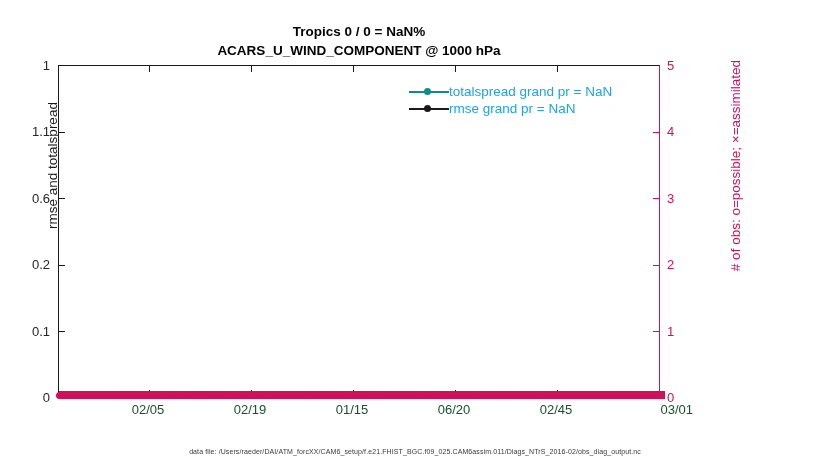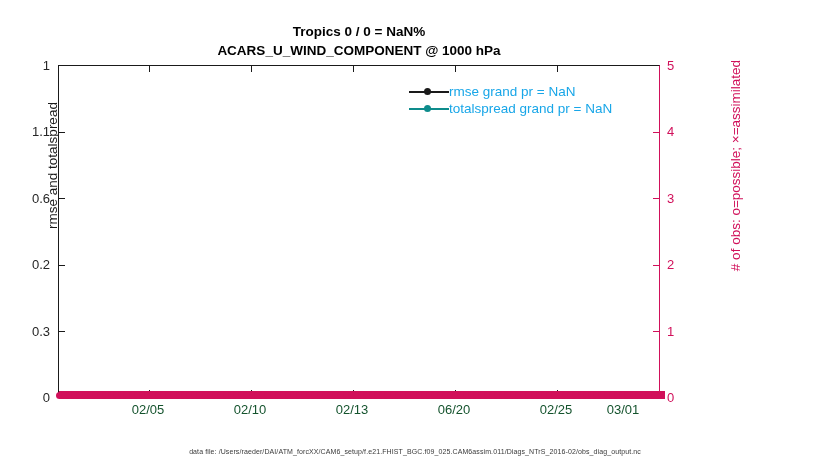--- a/index.html
+++ b/index.html
@@ -228,21 +228,21 @@
 
   <div class="title-block">
     <div class="title-line">Tropics 0 / 0 = NaN%</div>
     <div class="title-line">ACARS_U_WIND_COMPONENT @ 1000 hPa</div>
   </div>
 
   <div class="ytick-left" style="left:4px; top:59px;">1</div>
   <div class="ytick-left" style="left:4px; top:125px;">1.1</div>
   <div class="ytick-left" style="left:4px; top:192px;">0.6</div>
   <div class="ytick-left" style="left:4px; top:258px;">0.2</div>
-  <div class="ytick-left" style="left:4px; top:325px;">0.3</div>
+  <div class="ytick-left" style="left:4px; top:325px;">0.1</div>
   <div class="ytick-left" style="left:4px; top:391px;">0</div>
 
   <div class="ytick-right" style="top:59px;">5</div>
   <div class="ytick-right" style="top:125px;">4</div>
   <div class="ytick-right" style="top:192px;">3</div>
   <div class="ytick-right" style="top:258px;">2</div>
   <div class="ytick-right" style="top:325px;">1</div>
   <div class="ytick-right" style="top:391px;">0</div>
 
   <div class="ylabel-left">rmse and totalspread</div>
@@ -503,39 +503,39 @@
         <span class="obs-marker star" style="left: 592.47px; top: 0px; background: rgb(209, 16, 90);"></span>
         <span class="obs-marker" style="left: 595.08px; top: 1px; background: rgb(209, 16, 90);"></span>
         <span class="obs-marker star" style="left: 597.69px; top: 0px; background: rgb(209, 16, 90);"></span>
         <span class="obs-marker" style="left: 600.3px; top: 1px; background: rgb(209, 16, 90);"></span>
         <span class="obs-marker star" style="left: 602.91px; top: 0px; background: rgb(209, 16, 90);"></span>
       </div>
 
     <div class="legend" style="position:absolute; left:350px; top:17px; width:250px;">
       <div class="legend-row">
         <span class="legend-mark">
+          <span class="lline" style="background:#0e8c8c;"></span>
+          <span class="ldot" style="background:#0e8c8c;"></span>
+        </span>
+        <span class="legend-text">totalspread grand pr = NaN</span>
+      </div>
+      <div class="legend-row">
+        <span class="legend-mark">
           <span class="lline" style="background:#1a1a1a;"></span>
           <span class="ldot" style="background:#1a1a1a;"></span>
         </span>
         <span class="legend-text">rmse grand pr = NaN</span>
       </div>
-      <div class="legend-row">
-        <span class="legend-mark">
-          <span class="lline" style="background:#0e8c8c;"></span>
-          <span class="ldot" style="background:#0e8c8c;"></span>
-        </span>
-        <span class="legend-text">totalspread grand pr = NaN</span>
-      </div>
     </div>
 
   </div>
 
   <div class="xtick" style="left:113px;">02/05</div>
-  <div class="xtick" style="left:215px;">02/10</div>
-  <div class="xtick" style="left:317px;">02/13</div>
+  <div class="xtick" style="left:215px;">02/19</div>
+  <div class="xtick" style="left:317px;">01/15</div>
   <div class="xtick" style="left:419px;">06/20</div>
-  <div class="xtick" style="left:521px;">02/25</div>
-  <div class="xtick" style="left:588px;">03/01</div>
+  <div class="xtick" style="left:521px;">02/45</div>
+  <div class="xtick" style="left:623px;text-align:right;">03/01</div>
 
 
   <div class="footer-note">data file: /Users/raeder/DAI/ATM_forcXX/CAM6_setup/f.e21.FHIST_BGC.f09_025.CAM6assim.011/Diags_NTrS_2016-02/obs_diag_output.nc</div>
 
 </div>
 
 </body></html>

